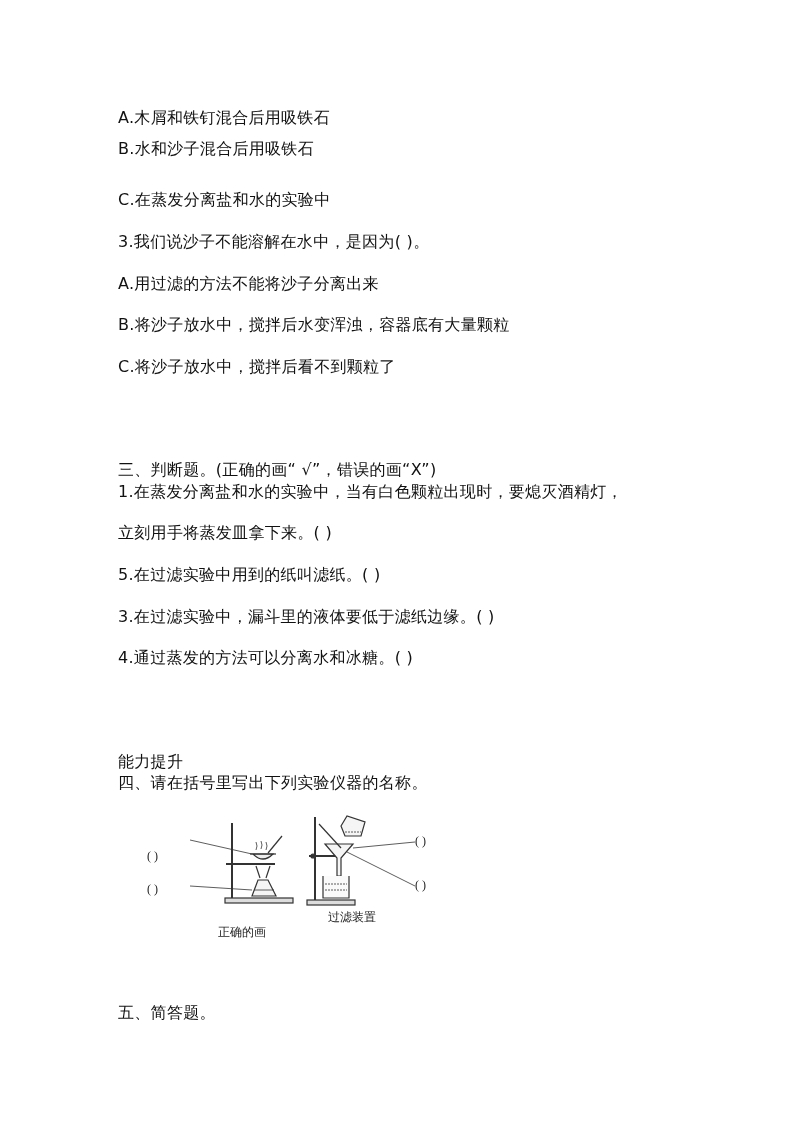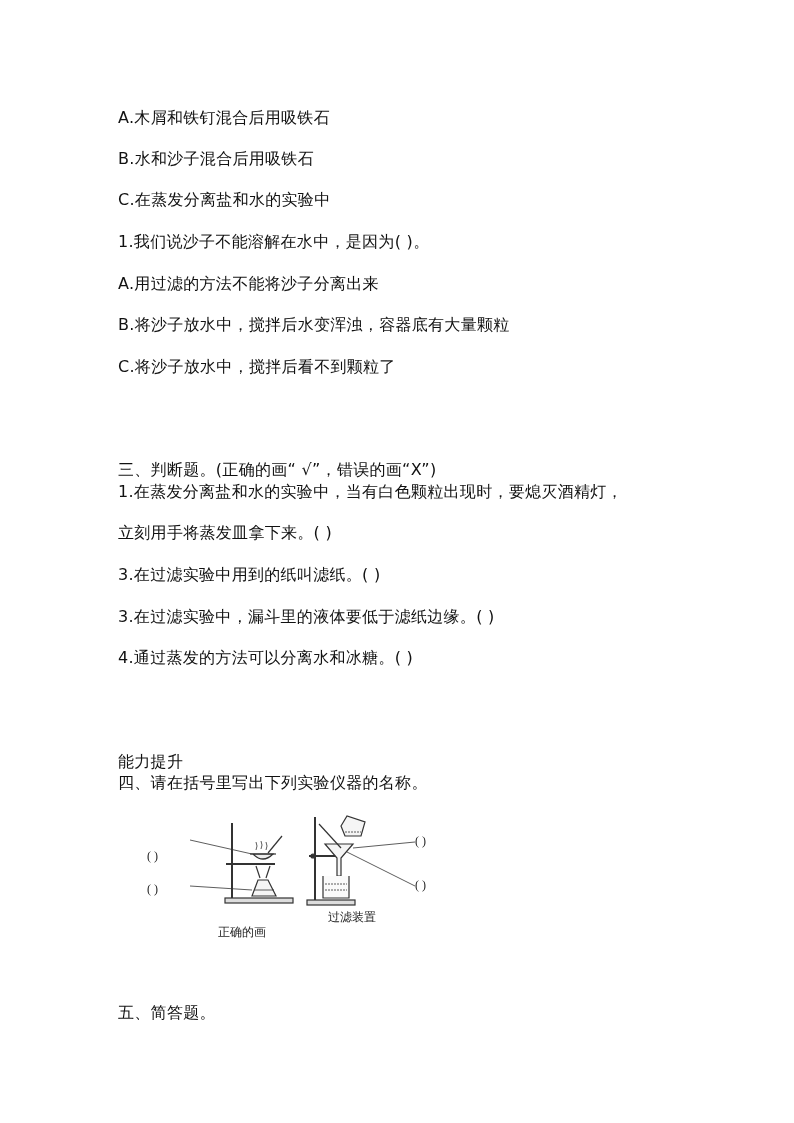--- a/index.html
+++ b/index.html
@@ -7,32 +7,32 @@
          font-family: "DejaVu Sans", "Liberation Sans", sans-serif; color:#111; }
   .line { position:absolute; left:118px; font-size:16px; line-height:20px; white-space:nowrap; letter-spacing:0.3px; }
   .figure { position:absolute; left:135px; top:812px; width:340px; height:135px; }
   .cap { position:absolute; font-family: "DejaVu Serif", "Liberation Serif", serif; font-size:12px; color:#222; white-space:nowrap; }
   .paren { position:absolute; font-family: "Liberation Serif", serif; font-size:12px; color:#222; white-space:nowrap; }
 </style>
 </head>
 <body>
 
 <div class="line" style="top:108px">A.木屑和铁钉混合后用吸铁石</div>
-<div class="line" style="top:149px">B.水和沙子混合后用吸铁石</div>
+<div class="line" style="top:139px">B.水和沙子混合后用吸铁石</div>
 <div class="line" style="top:190px">C.在蒸发分离盐和水的实验中</div>
 
-<div class="line" style="top:232px">1.我们说沙子不能溶解在水中，是因为(      )。</div>
+<div class="line" style="top:232px">3.我们说沙子不能溶解在水中，是因为(      )。</div>
 <div class="line" style="top:274px">A.用过滤的方法不能将沙子分离出来</div>
 <div class="line" style="top:315px">B.将沙子放水中，搅拌后水变浑浊，容器底有大量颗粒</div>
 <div class="line" style="top:357px">C.将沙子放水中，搅拌后看不到颗粒了</div>
 
 <div class="line" style="top:460px">三、判断题。(正确的画“ √”，错误的画“X”)</div>
 <div class="line" style="top:482px">1.在蒸发分离盐和水的实验中，当有白色颗粒出现时，要熄灭酒精灯，</div>
 <div class="line" style="top:523px">立刻用手将蒸发皿拿下来。(      )</div>
-<div class="line" style="top:565px">3.在过滤实验中用到的纸叫滤纸。(      )</div>
+<div class="line" style="top:565px">5.在过滤实验中用到的纸叫滤纸。(      )</div>
 <div class="line" style="top:607px">3.在过滤实验中，漏斗里的液体要低于滤纸边缘。(      )</div>
 <div class="line" style="top:648px">4.通过蒸发的方法可以分离水和冰糖。(      )</div>
 
 <div class="line" style="top:752px">能力提升</div>
 <div class="line" style="top:773px">四、请在括号里写出下列实验仪器的名称。</div>
 
 <div class="figure">
 
   <svg style="position:absolute;left:55px;top:8px" width="110" height="90" viewBox="0 0 110 90">
     <g stroke="#333" fill="none" stroke-width="1.2">

